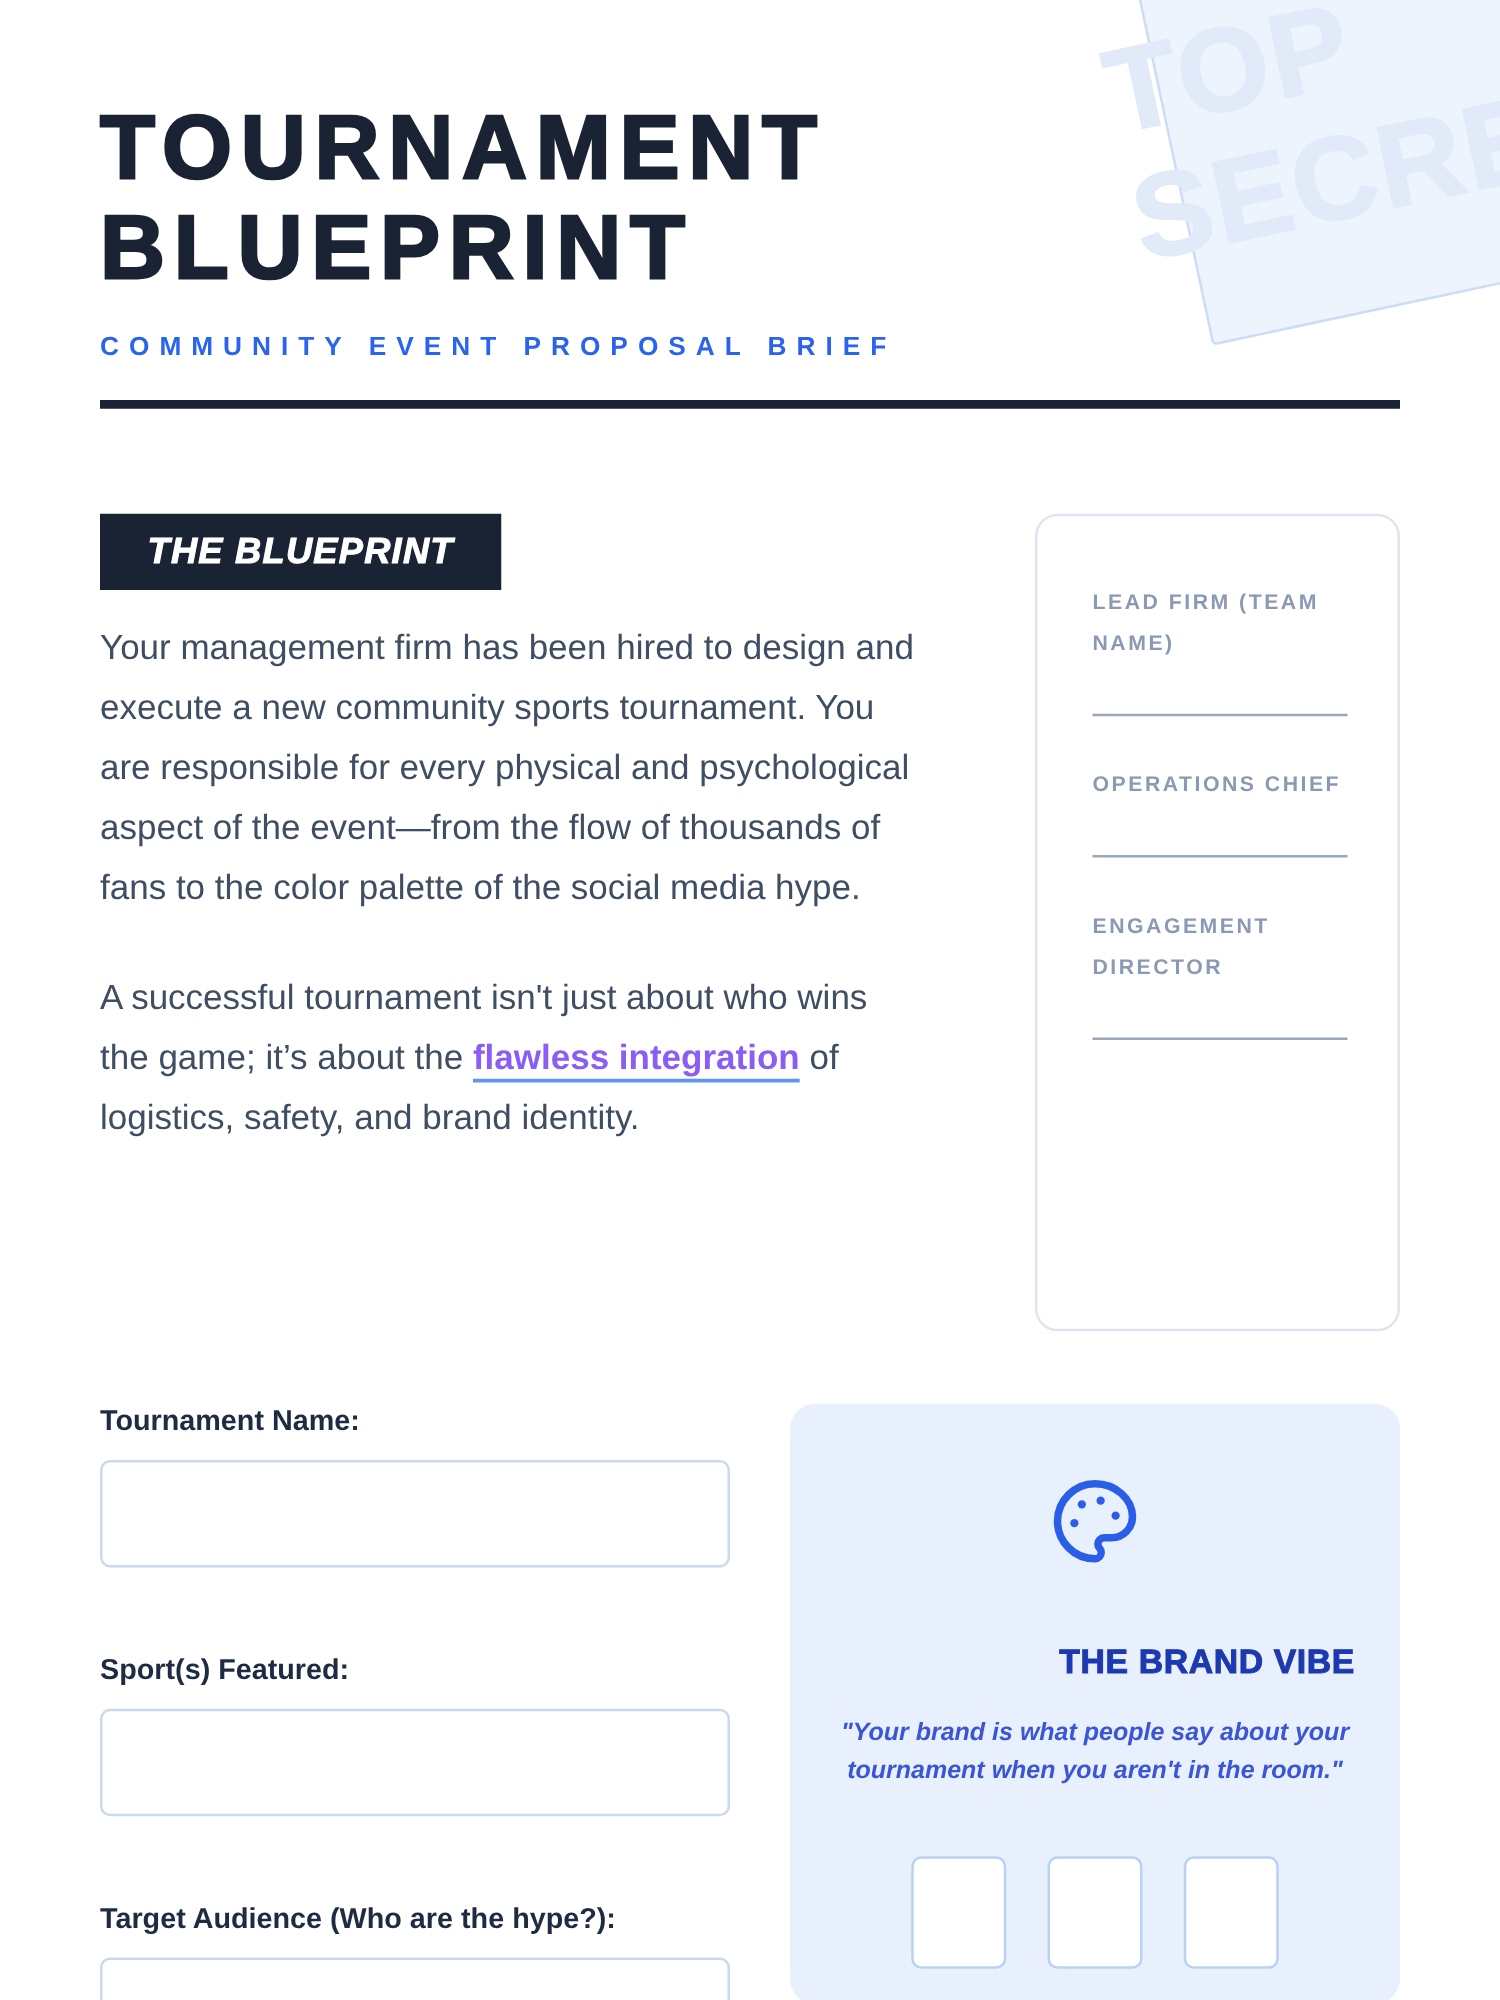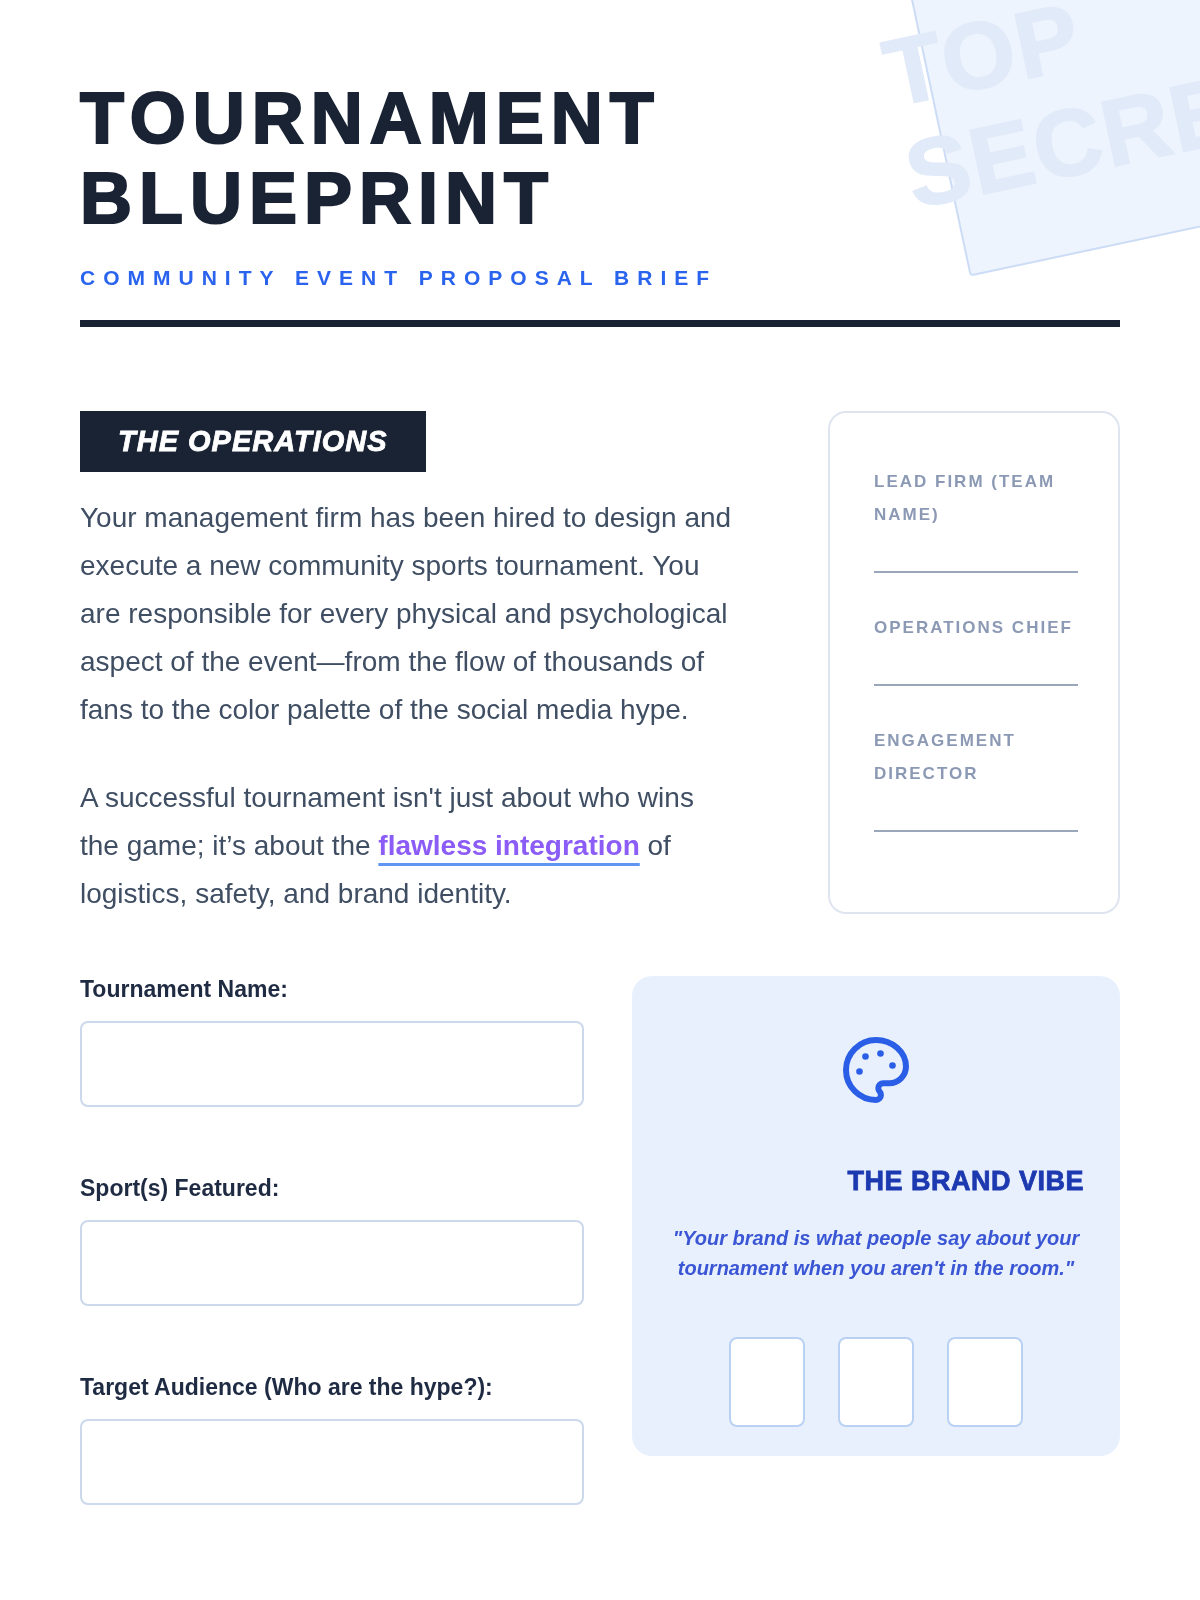--- a/index.html
+++ b/index.html
@@ -40,21 +40,21 @@
     padding:14px 38px; -webkit-text-stroke:0.8px #ffffff;
   }
   .body-p { margin-top:22px; font-size:28px; line-height:48px; color:#3f4e63; }
   .body-p + .body-p { margin-top:40px; }
   .hl {
     font-weight:bold; color:#8b5cf6;
     text-decoration:underline; text-decoration-color:#6095f2;
     text-decoration-thickness:3px; text-underline-offset:8px;
   }
   .roles-card {
-    width:292px; flex:none; height:503px; border:2px solid #dfe5f0; border-radius:18px;
+    width:292px; flex:none; height:654px; border:2px solid #dfe5f0; border-radius:18px;
     padding:52px 40px 0 44px; background:#ffffff;
   }
   .role-label {
     color:#8b99b4; font-size:17px; font-weight:800; letter-spacing:2px; line-height:33px;
   }
   .sig-line { border-bottom:2px solid #9aa6ba; margin-top:40px; margin-bottom:38px; }
   
   .phase-head { display:flex; align-items:center; margin-top:60px; }
   .phase-bar { width:7px; height:46px; background:#2563eb; flex:none; }
   .phase-title {
@@ -106,21 +106,21 @@
 
   <h1 class="title">
     <span>TOURNAMENT</span>
     <span>BLUEPRINT</span>
   </h1>
   <div class="subtitle">COMMUNITY EVENT PROPOSAL BRIEF</div>
   <div class="divider"></div>
 
   <div class="assign-row">
     <div class="assign-left">
-      <div class="assign-badge">THE OPERATIONS</div>
+      <div class="assign-badge">THE BLUEPRINT</div>
       <p class="body-p">Your management firm has been hired to design and execute a new community sports tournament. You are responsible for every physical and psychological aspect of the event—from the flow of thousands of fans to the color palette of the social media hype.</p>
       <p class="body-p"><span>A successful tournament isn't just about who wins the game; it’s about the </span><span class="hl">flawless integration</span><span> of logistics, safety, and brand identity.</span></p>
     </div>
 
     <div class="roles-card">
       <div class="role-label">LEAD FIRM (TEAM NAME)</div>
       <div class="sig-line"></div>
       <div class="role-label">OPERATIONS CHIEF</div>
       <div class="sig-line"></div>
       <div class="role-label">ENGAGEMENT DIRECTOR</div>

